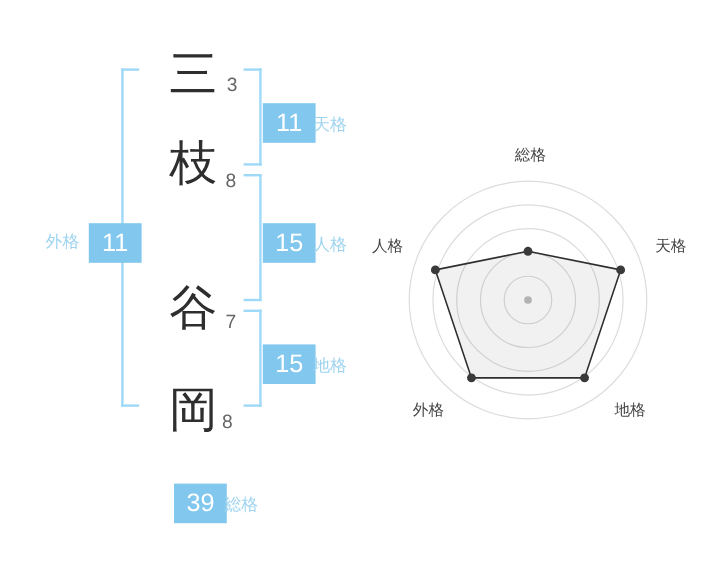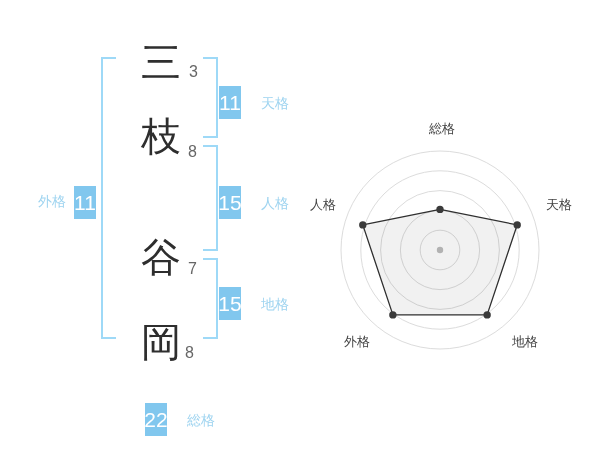--- a/index.html
+++ b/index.html
@@ -13,21 +13,21 @@
        border-right-width:2px;border-top-width:2px;border-bottom-width:2px;}
   .bracket.r1{top:57px;height:77px;}
   .bracket.r2{top:145px;height:102px;}
   .bracket.r3{top:258px;height:77px;}
   
   .kanji{position:absolute;left:141px;width:40px;height:44px;line-height:44px;
          text-align:center;font-size:40px;color:#2e2e2e;
          font-family:"Liberation Sans","DejaVu Sans",sans-serif;}
   .strokes{position:absolute;font-size:16px;color:#666;}
   
-  .badge{position:absolute;width:22px;height:33px;background:#81c7ee;color:#fff;
+  .badge{position:absolute;width:44px;height:33px;background:#81c7ee;color:#fff;
          font-size:21px;display:flex;align-items:center;justify-content:center;}
   .kaku-label{position:absolute;font-size:14px;color:#9fd4f0;}
   
   .radar-wrap{position:absolute;left:295px;top:96px;width:300px;height:280px;}
 </style>
 </head>
 <body>
 
 <div class="screen">
 
@@ -51,21 +51,21 @@
 
   <div class="badge" style="left:219px;top:86px">11</div>
   <span class="kaku-label" style="left:261px;top:95px">天格</span>
 
   <div class="badge" style="left:219px;top:186px">15</div>
   <span class="kaku-label" style="left:261px;top:195px">人格</span>
 
   <div class="badge" style="left:219px;top:287px">15</div>
   <span class="kaku-label" style="left:261px;top:296px">地格</span>
 
-  <div class="badge" style="left:145px;top:403px">22</div>
+  <div class="badge" style="left:145px;top:403px">39</div>
   <span class="kaku-label" style="left:187px;top:412px">総格</span>
 
   <div class="radar-wrap">
     <svg id="radar-svg" width="300" height="280" viewBox="0 0 300 280">
         <circle cx="145" cy="154" r="19.8" fill="none" stroke="#dcdcdc" stroke-width="1"></circle>
         <circle cx="145" cy="154" r="39.6" fill="none" stroke="#dcdcdc" stroke-width="1"></circle>
         <circle cx="145" cy="154" r="59.4" fill="none" stroke="#dcdcdc" stroke-width="1"></circle>
         <circle cx="145" cy="154" r="79.2" fill="none" stroke="#dcdcdc" stroke-width="1"></circle>
         <circle cx="145" cy="154" r="99" fill="none" stroke="#dcdcdc" stroke-width="1"></circle>
         <circle cx="145" cy="154" r="3.2" fill="#bdbdbd"></circle>

